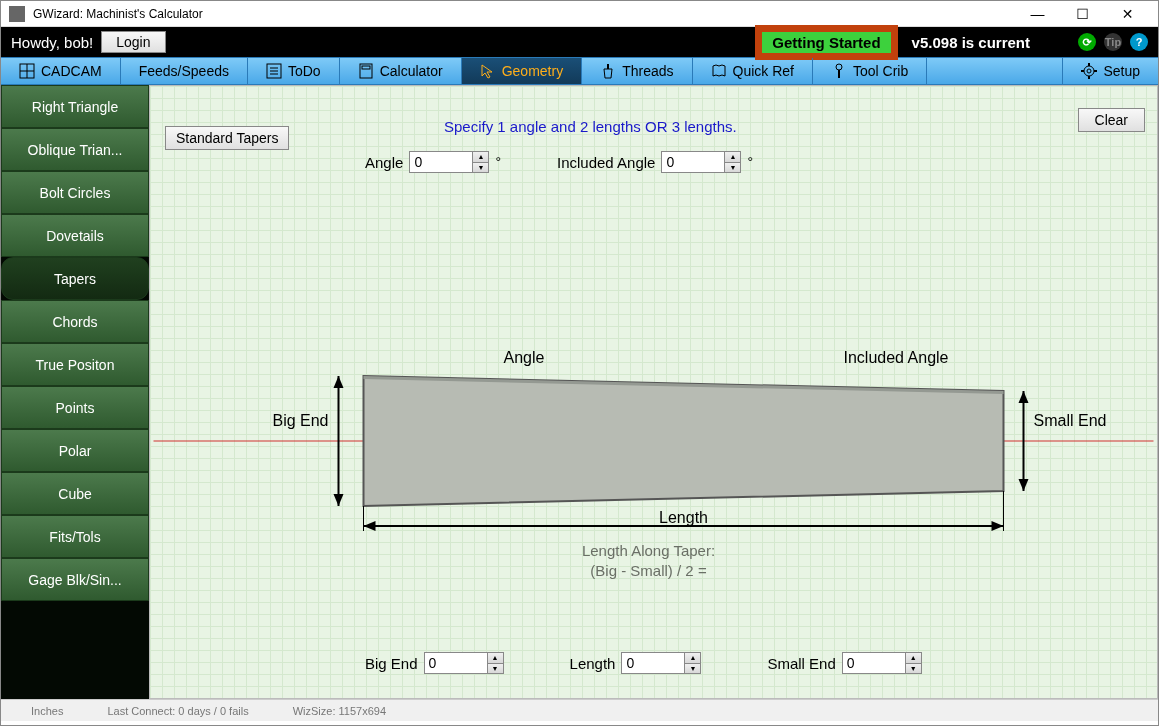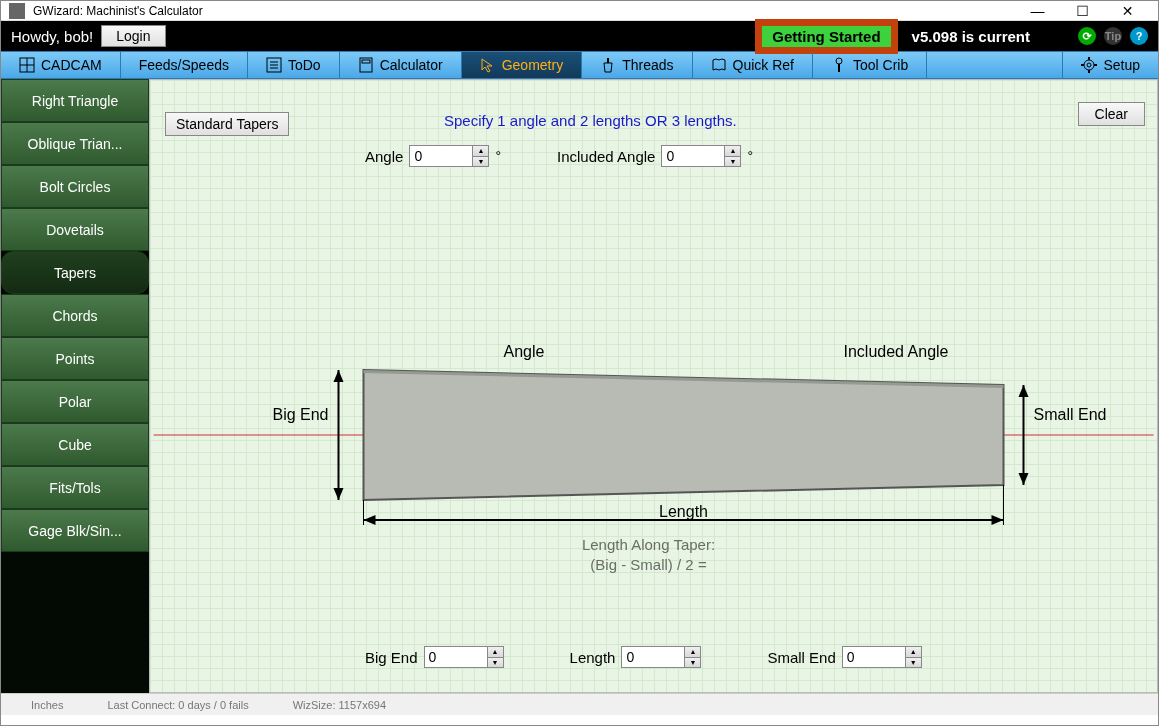--- a/index.html
+++ b/index.html
@@ -1,19 +1,19 @@
 <!DOCTYPE html>
 <html><head>
 <meta charset="utf-8">
 <style>
   * { box-sizing: border-box; margin: 0; padding: 0; }
   body { font-family: Arial, sans-serif; font-size: 13px; background: #fff; width: 1159px; height: 726px; overflow: hidden; border: 1px solid #888; }
   
   
-  .titlebar { height: 20px; background: #fff; display: flex; align-items: center; padding: 0 8px; border-bottom: 1px solid #ddd; }
+  .titlebar { height: 26px; background: #fff; display: flex; align-items: center; padding: 0 8px; border-bottom: 1px solid #ddd; }
   .titlebar .app-icon { width: 16px; height: 16px; background: #666; margin-right: 8px; display: inline-block; }
   .titlebar .title-text { flex: 1; font-size: 12px; color: #000; }
   .titlebar .win-controls { display: flex; gap: 0; }
   .titlebar .wc { width: 45px; height: 28px; display: flex; align-items: center; justify-content: center; font-size: 14px; cursor: default; }
   
   
   .greetbar { height: 30px; background: #000; display: flex; align-items: center; padding: 0 10px; color: #fff; font-size: 15px; }
   .greetbar .greeting { margin-right: 8px; }
   .greetbar .login-btn { background: linear-gradient(#f8f8f8,#e0e0e0); border: 1px solid #888; color: #000; padding: 2px 14px; font-size: 14px; cursor: default; }
   .greetbar .spacer { flex: 1; }
@@ -38,21 +38,21 @@
   
   
   .sidebar { width: 148px; background: #030903; display: flex; flex-direction: column; }
   .sidebar .nav-item { height: 43px; background: linear-gradient(#4c7a4c,#2f5a2f); color: #fff; font-size: 14px; display: flex; align-items: center; justify-content: center; border: 1px solid #1b3a1b; margin-bottom: 0; cursor: default; }
   .sidebar .nav-item.active { background: linear-gradient(#20401f,#132a12); border-radius: 12px; }
   .sidebar .filler { flex:1; background:#030903;}
   
   
   .content { flex: 1; position: relative; background: #e8f4e4; background-image: linear-gradient(#d4e8ce 1px, transparent 1px), linear-gradient(90deg,#d4e8ce 1px, transparent 1px); background-size: 12px 12px; border:1px solid #bbb; }
   
-  .std-tapers { position: absolute; left: 15px; top: 32px; background: linear-gradient(#f8f8f8,#e0e0e0); border: 1px solid #888; padding: 3px 10px; font-size: 14px; }
+  .std-tapers { position: absolute; left: 15px; top: 40px; background: linear-gradient(#f8f8f8,#e0e0e0); border: 1px solid #888; padding: 3px 10px; font-size: 14px; }
   .instruct { position: absolute; left: 248px; top: 32px; color: #1919c9; font-size: 15px; padding-left: 46px; }
   .clear-btn { position: absolute; right: 12px; top: 22px; background: linear-gradient(#f8f8f8,#e0e0e0); border: 1px solid #888; padding: 3px 16px; font-size: 14px; }
   
   .field-row { position: absolute; left: 215px; top: 65px; display: flex; align-items: center; gap: 8px; font-size: 15px; }
   .field-row .grp { display:flex; align-items:center; gap:6px;}
   .spinner { display:inline-flex; border:1px solid #888; background:#fff; height:22px;}
   .spinner input { border:none; width:62px; padding:0 4px; font-size:14px; outline:none;}
   .spinner .arrows { display:flex; flex-direction:column; border-left:1px solid #888; width:16px;}
   .spinner .arrows span { flex:1; font-size:7px; display:flex; align-items:center; justify-content:center; background:linear-gradient(#f0f0f0,#d8d8d8); cursor:default;}
   .spinner .arrows span:first-child{border-bottom:1px solid #888;}
@@ -191,20 +191,23 @@
     <div class="nav-item">
         <span>Dovetails</span>
       </div>
     <div class="nav-item active">
         <span>Tapers</span>
       </div>
     <div class="nav-item">
         <span>Chords</span>
       </div>
     <div class="nav-item">
+        <span>True Positon</span>
+      </div>
+    <div class="nav-item">
         <span>Points</span>
       </div>
     <div class="nav-item">
         <span>Polar</span>
       </div>
     <div class="nav-item">
         <span>Cube</span>
       </div>
     <div class="nav-item">
         <span>Fits/Tols</span>

